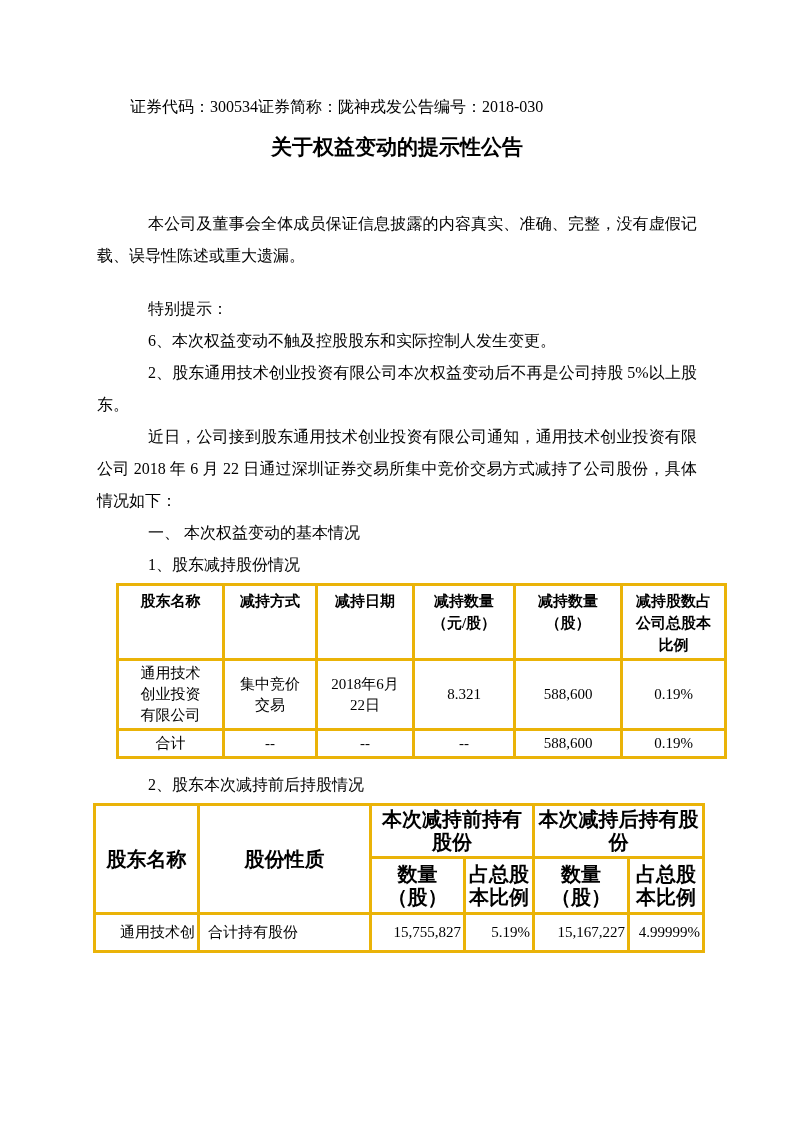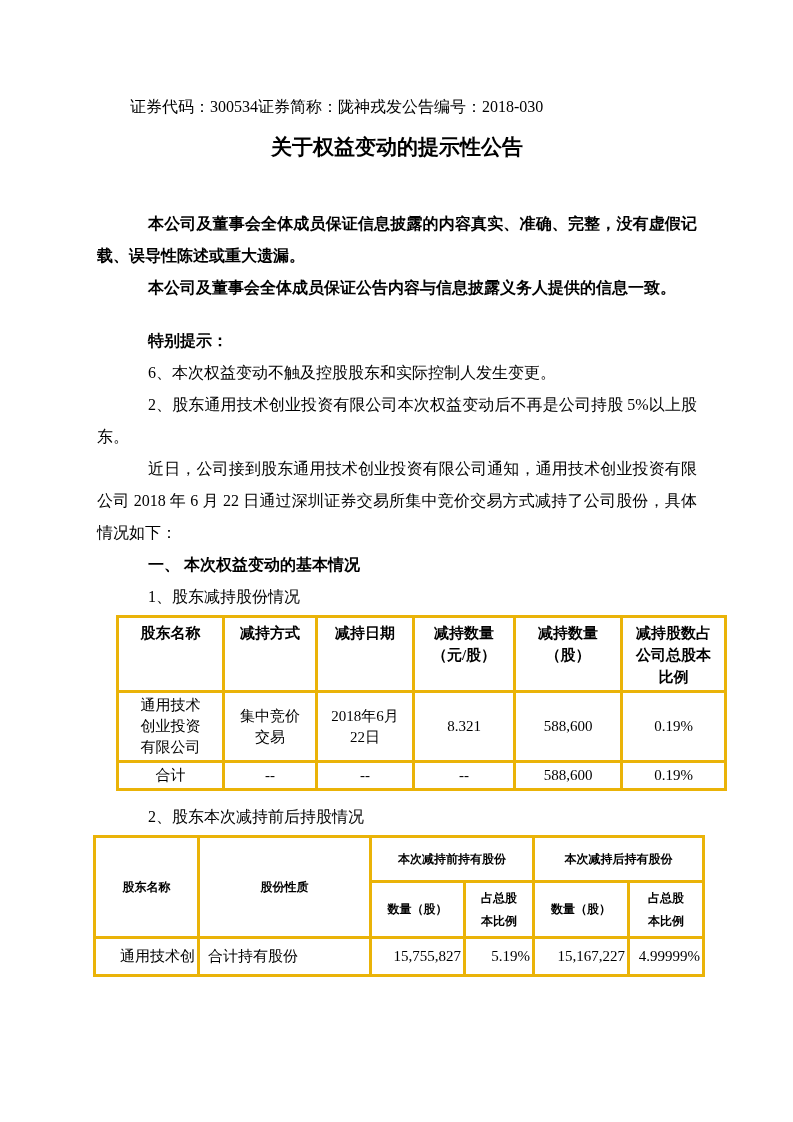--- a/index.html
+++ b/index.html
@@ -11,55 +11,54 @@
   }
   .doc-header {
     display:flex; justify-content:flex-start;
     padding-left:33px; padding-right:2px;
     font-size:16px; line-height:22px; white-space:nowrap;
   }
   .title1 { margin:44px 0 0; text-align:center; font-size:21px; font-weight:bold; line-height:30px; }
   .title2 { margin:14px 0 0; text-align:center; font-size:21px; font-weight:bold; line-height:30px; }
   .p { margin:0; line-height:32px; text-align:justify; }
   .indent { text-indent:51px; }
-  .bold { font-weight:bold; }
+  .bold { font-weight:normal; }
   .decl-first { margin-top:46px; }
   .special { margin-top:21px; }
   table { border-collapse:collapse; table-layout:fixed; }
   th, td {
     border:3px solid #eab308; text-align:center; white-space:pre-line;
     padding:2px 2px; font-weight:normal;
   }
   .t1 { width:608px; margin:2px 0 0 19px; font-size:15px; }
   .t1 thead th { font-weight:bold; vertical-align:top; line-height:22px; height:68px; padding-top:4px; }
   .t1 .row-main td { height:60px; vertical-align:middle; line-height:21px; }
   .t1 .row-total td { height:28px; vertical-align:middle; line-height:21px; }
   .sub2 { margin-top:10px; }
   .t2 { width:609px; margin:2px 0 0 -4px; font-size:15px; }
-  .t2 th { font-weight:bold; vertical-align:middle; line-height:23px; font-size:12px; }
+  .t2 th { font-weight:bold; vertical-align:middle; line-height:23px; font-size:20px; }
   .t2 .h-group th { height:45px; }
   .t2 .h-sub th { height:56px; }
   .t2 td { height:38px; vertical-align:middle;text-align:right; }
   .t2 td.cell-nature { text-align:left; padding-left:8px; }
 </style>
 </head>
 <body>
 
 <div class="page">
 
   <div class="doc-header">
     <span>证券代码：300534</span>
     <span>证券简称：陇神戎发</span>
     <span>公告编号：2018-030</span>
   </div>
 
   <div class="title2">关于权益变动的提示性公告</div>
 
   <p class="p indent bold decl-first">本公司及董事会全体成员保证信息披露的内容真实、准确、完整，没有虚假记载、误导性陈述或重大遗漏。</p>
-  <p class="p indent bold">本公司及董事会全体成员保证公告内容与信息披露义务人提供的信息一致。</p>
 
   <p class="p indent bold special">特别提示：</p>
   <p class="p indent">6、本次权益变动不触及控股股东和实际控制人发生变更。</p>
   <p class="p indent">2、股东通用技术创业投资有限公司本次权益变动后不再是公司持股 5%以上股东。</p>
 
   <p class="p indent">近日，公司接到股东通用技术创业投资有限公司通知，通用技术创业投资有限公司 2018 年 6 月 22 日通过深圳证券交易所集中竞价交易方式减持了公司股份，具体情况如下：</p>
 
   <p class="p indent bold">一、 本次权益变动的基本情况</p>
   <p class="p indent">1、股东减持股份情况</p>
 

